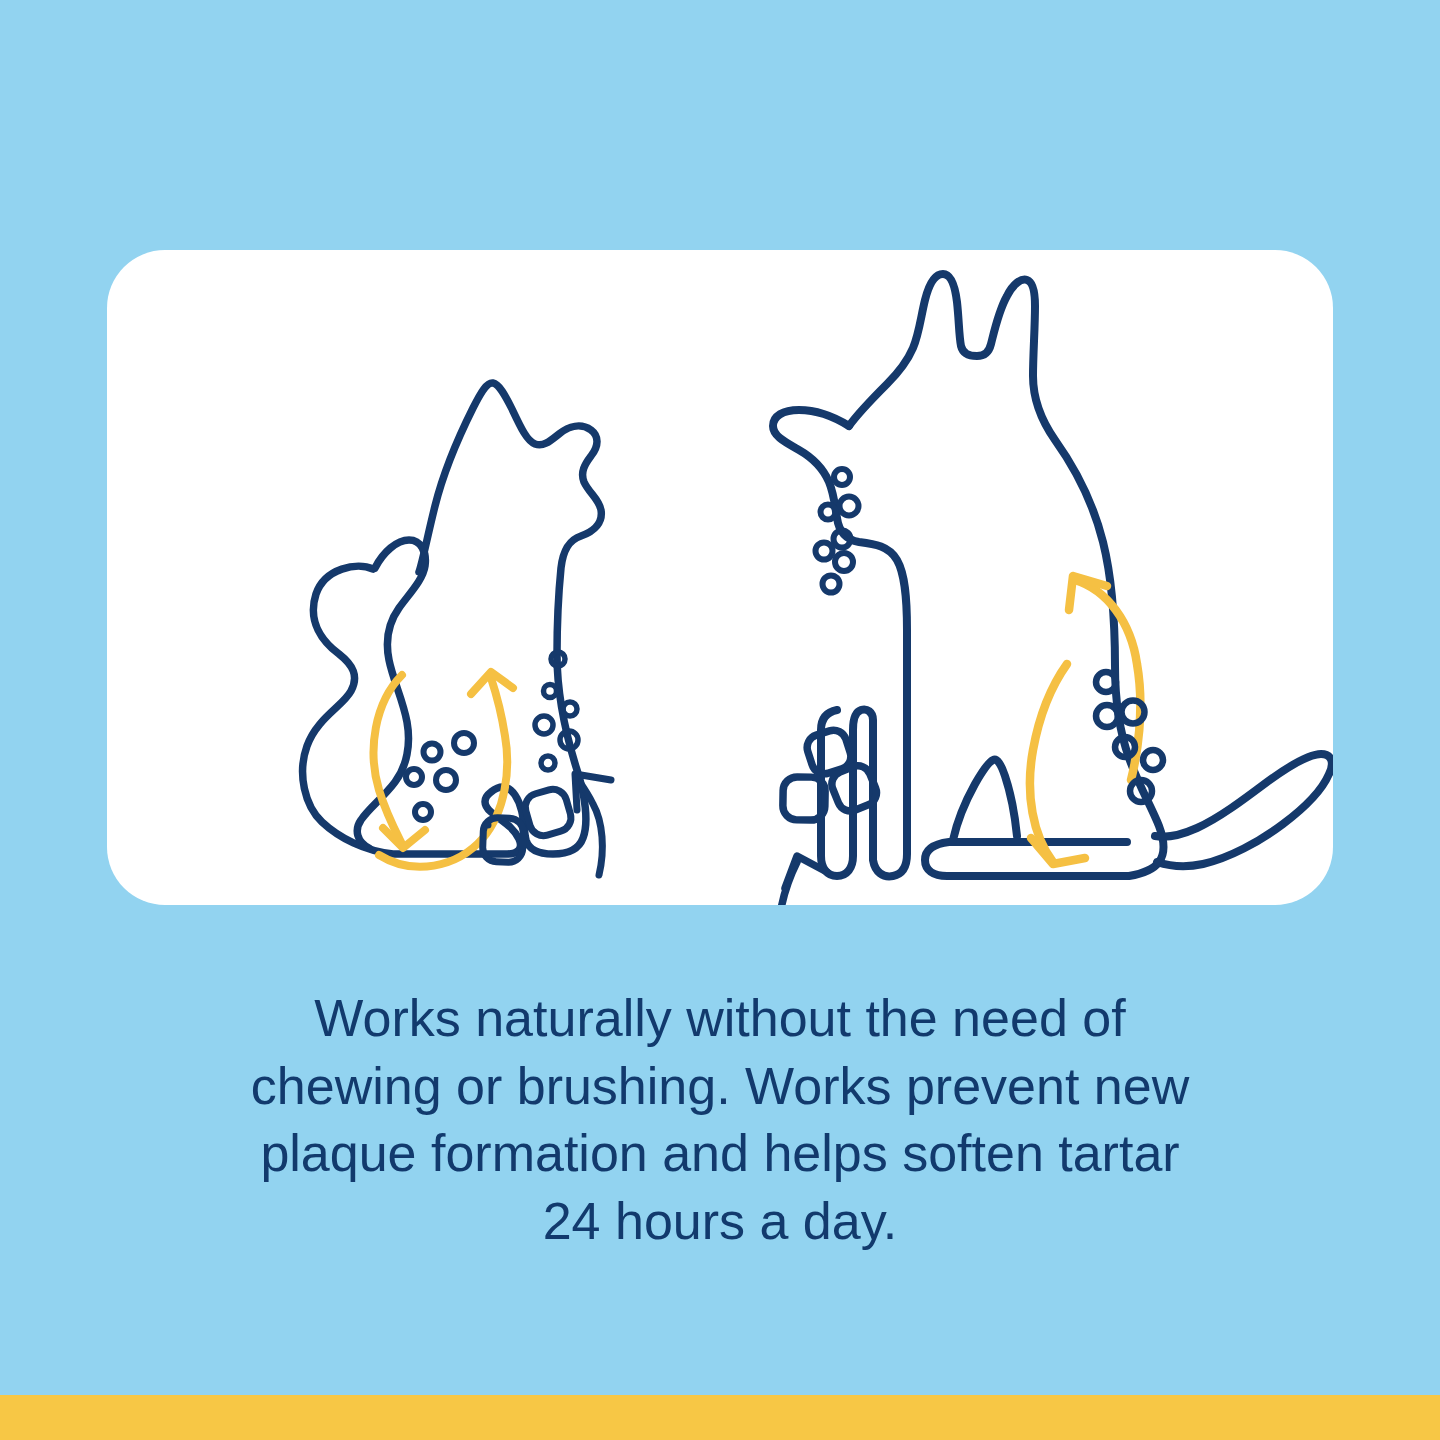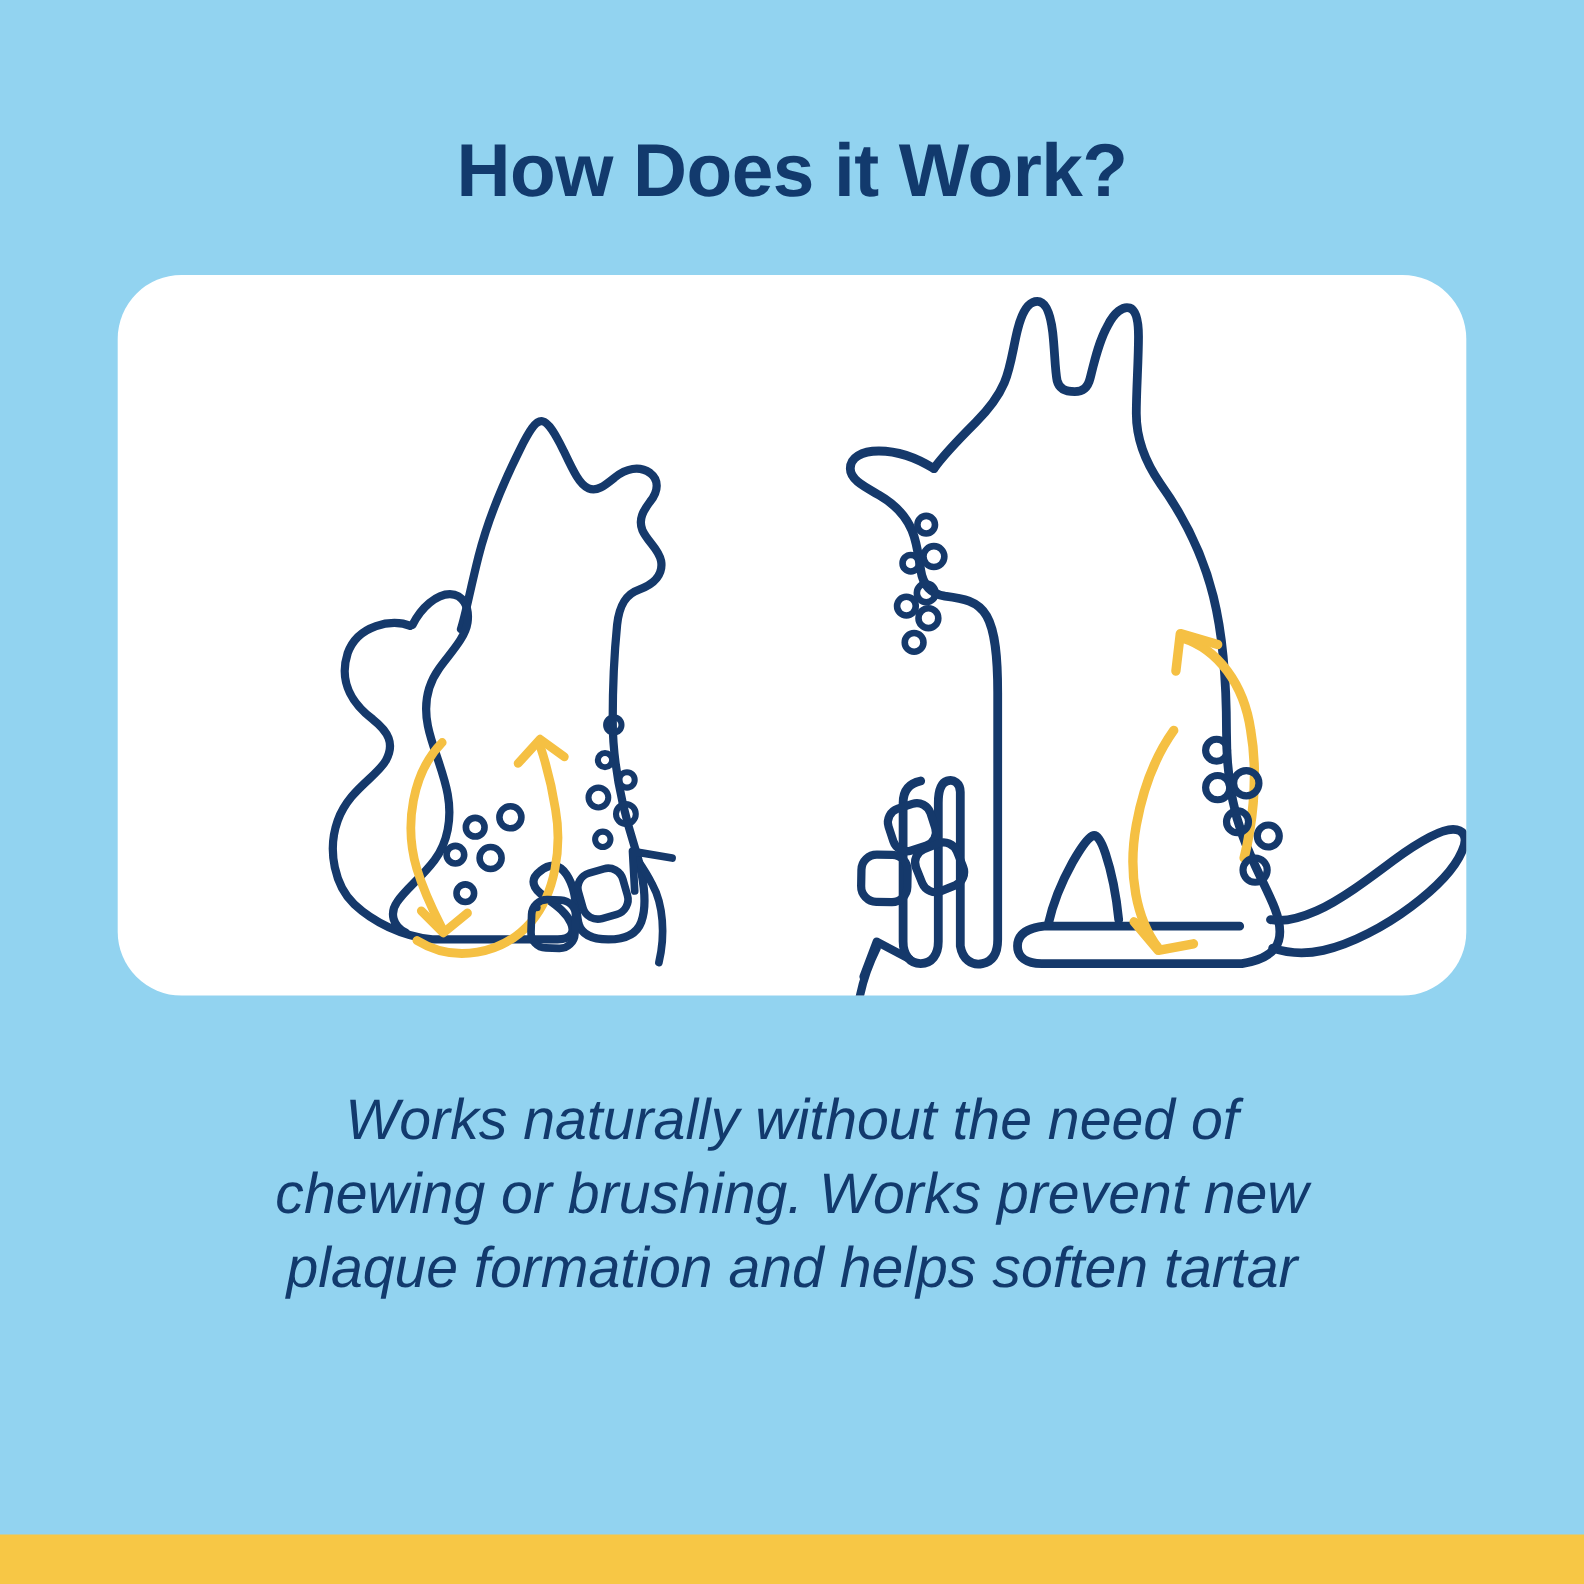--- a/index.html
+++ b/index.html
@@ -57,39 +57,37 @@
   .caption {
     position: absolute;
     top: 985px;
     left: 160px;
     width: 1120px;
     text-align: center;
     font-size: 52px;
     line-height: 1.30;
     color: #123a6d;
     font-weight: 400;
-    font-style: italic;
   }
 
   
   .accent-bar {
     position: absolute;
     left: 0;
     bottom: 0;
     width: 1440px;
     height: 45px;
     background: #f7c745;
   }
 </style>
 </head>
 <body style="background: rgb(146, 211, 240);">
 
 <div class="page">
 
-  <h1 class="page-title">How Does it Work?</h1>
 
   <div class="illustration-card" style="background: rgb(255, 255, 255);">
     <svg viewBox="0 0 1226 655" xmlns="http://www.w3.org/2000/svg">
 
       <g fill="none" stroke-linecap="round" stroke-linejoin="round">
 
         <g stroke="#15396b" stroke-width="7.5">
           <path d="M 266 319
                    C 250 312, 218 318, 209 344
                    C 200 372, 216 392, 232 404
@@ -291,17 +289,18 @@
         </g>
 
       </g>
     </svg>
   </div>
 
   <div class="caption">
     <div>Works naturally without the need of</div>
     <div>chewing or brushing. Works prevent new</div>
     <div>plaque formation and helps soften tartar</div>
+    <div>24 hours a day.</div>
   </div>
 
   <div class="accent-bar" style="background: rgb(247, 199, 69);"></div>
 
 </div>
 
 </body></html>

